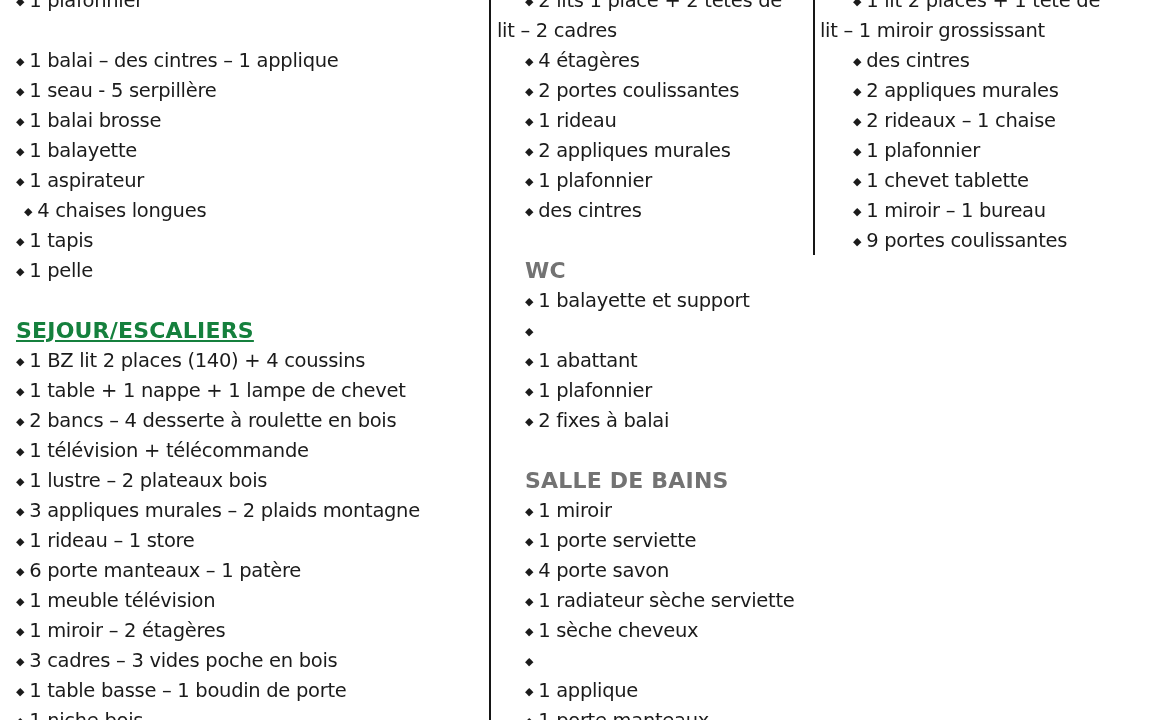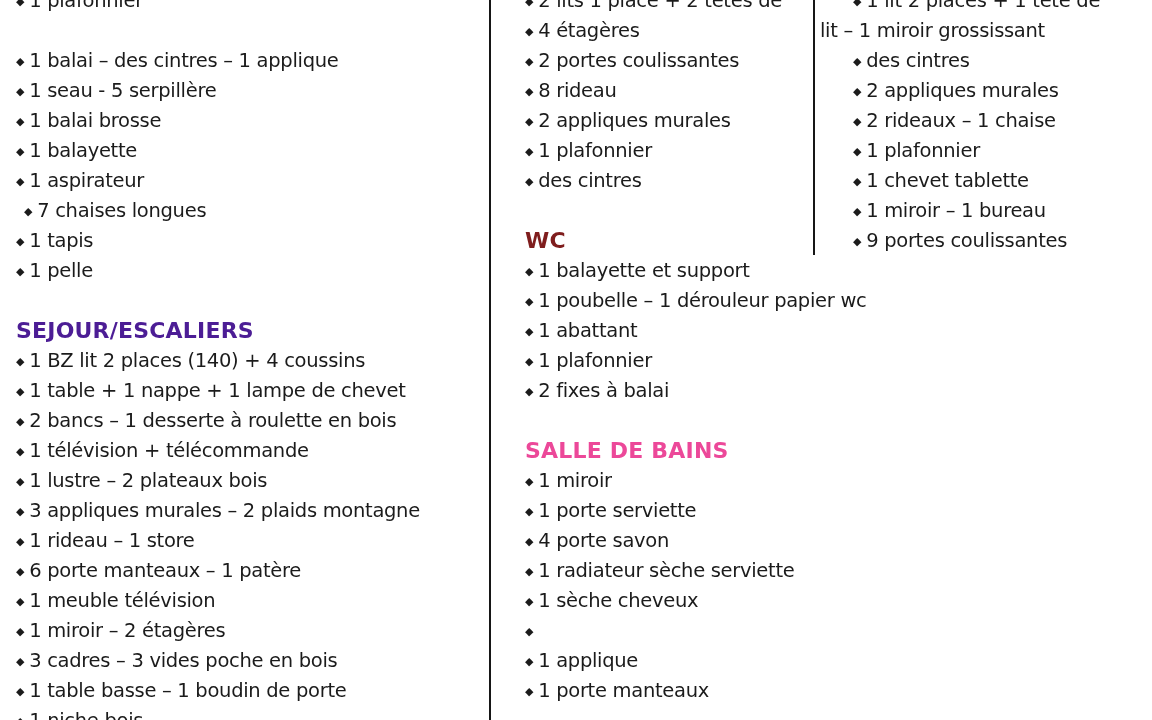--- a/index.html
+++ b/index.html
@@ -69,43 +69,43 @@
       <div class="row item">
         <span class="bullet">◆</span>
         <span>1 balayette</span>
       </div>
       <div class="row item">
         <span class="bullet">◆</span>
         <span>1 aspirateur</span>
       </div>
       <div class="row item" style="padding-left: 8px;">
         <span class="bullet">◆</span>
-        <span>7 chaises longues</span>
+        <span>4 chaises longues</span>
       </div>
       <div class="row item">
         <span class="bullet">◆</span>
         <span>1 tapis</span>
       </div>
       <div class="row item">
         <span class="bullet">◆</span>
         <span>1 pelle</span>
       </div>
       <div class="row gap"></div>
-      <div class="row head" style="color: #4c1d95;">SEJOUR/ESCALIERS</div>
+      <div class="row head" style="color: #15803d; text-decoration: underline;">SEJOUR/ESCALIERS</div>
       <div class="row item">
         <span class="bullet">◆</span>
         <span>1 BZ lit 2 places (140) + 4 coussins</span>
       </div>
       <div class="row item">
         <span class="bullet">◆</span>
         <span>1 table + 1 nappe + 1 lampe de chevet</span>
       </div>
       <div class="row item">
         <span class="bullet">◆</span>
-        <span>2 bancs – 1 desserte à roulette en bois</span>
+        <span>2 bancs – 4 desserte à roulette en bois</span>
       </div>
       <div class="row item">
         <span class="bullet">◆</span>
         <span>1 télévision + télécommande</span>
       </div>
       <div class="row item">
         <span class="bullet">◆</span>
         <span>1 lustre – 2 plateaux bois</span>
       </div>
       <div class="row item">
@@ -139,68 +139,68 @@
       <div class="row item">
         <span class="bullet">◆</span>
         <span>1 niche bois</span>
       </div>
     </div>
   <div class="column" id="col-1">
       <div class="row item">
         <span class="bullet">◆</span>
         <span>2 lits 1 place + 2 têtes de</span>
       </div>
+      <div class="row cont">lit – 2 cadres</div>
       <div class="row item">
         <span class="bullet">◆</span>
         <span>4 étagères</span>
       </div>
       <div class="row item">
         <span class="bullet">◆</span>
         <span>2 portes coulissantes</span>
       </div>
       <div class="row item">
         <span class="bullet">◆</span>
-        <span>8 rideau</span>
+        <span>1 rideau</span>
       </div>
       <div class="row item">
         <span class="bullet">◆</span>
         <span>2 appliques murales</span>
       </div>
       <div class="row item">
         <span class="bullet">◆</span>
         <span>1 plafonnier</span>
       </div>
       <div class="row item">
         <span class="bullet">◆</span>
         <span>des cintres</span>
       </div>
       <div class="row gap"></div>
-      <div class="row head" style="color: #7f1d1d;">WC</div>
+      <div class="row head" style="color: #737373;">WC</div>
       <div class="row item">
         <span class="bullet">◆</span>
         <span>1 balayette et support</span>
       </div>
       <div class="row item">
         <span class="bullet">◆</span>
-        <span>1 poubelle – 1 dérouleur papier wc</span>
       </div>
       <div class="row item">
         <span class="bullet">◆</span>
         <span>1 abattant</span>
       </div>
       <div class="row item">
         <span class="bullet">◆</span>
         <span>1 plafonnier</span>
       </div>
       <div class="row item">
         <span class="bullet">◆</span>
         <span>2 fixes à balai</span>
       </div>
       <div class="row gap"></div>
-      <div class="row head" style="color: #ec4899;">SALLE DE BAINS</div>
+      <div class="row head" style="color: #737373;">SALLE DE BAINS</div>
       <div class="row item">
         <span class="bullet">◆</span>
         <span>1 miroir</span>
       </div>
       <div class="row item">
         <span class="bullet">◆</span>
         <span>1 porte serviette</span>
       </div>
       <div class="row item">
         <span class="bullet">◆</span>

